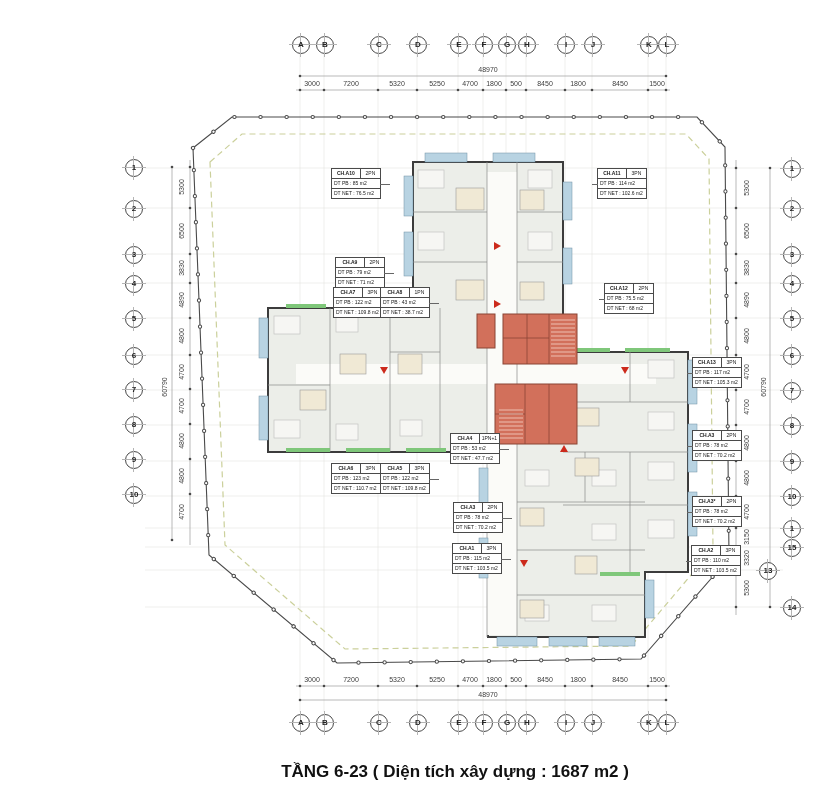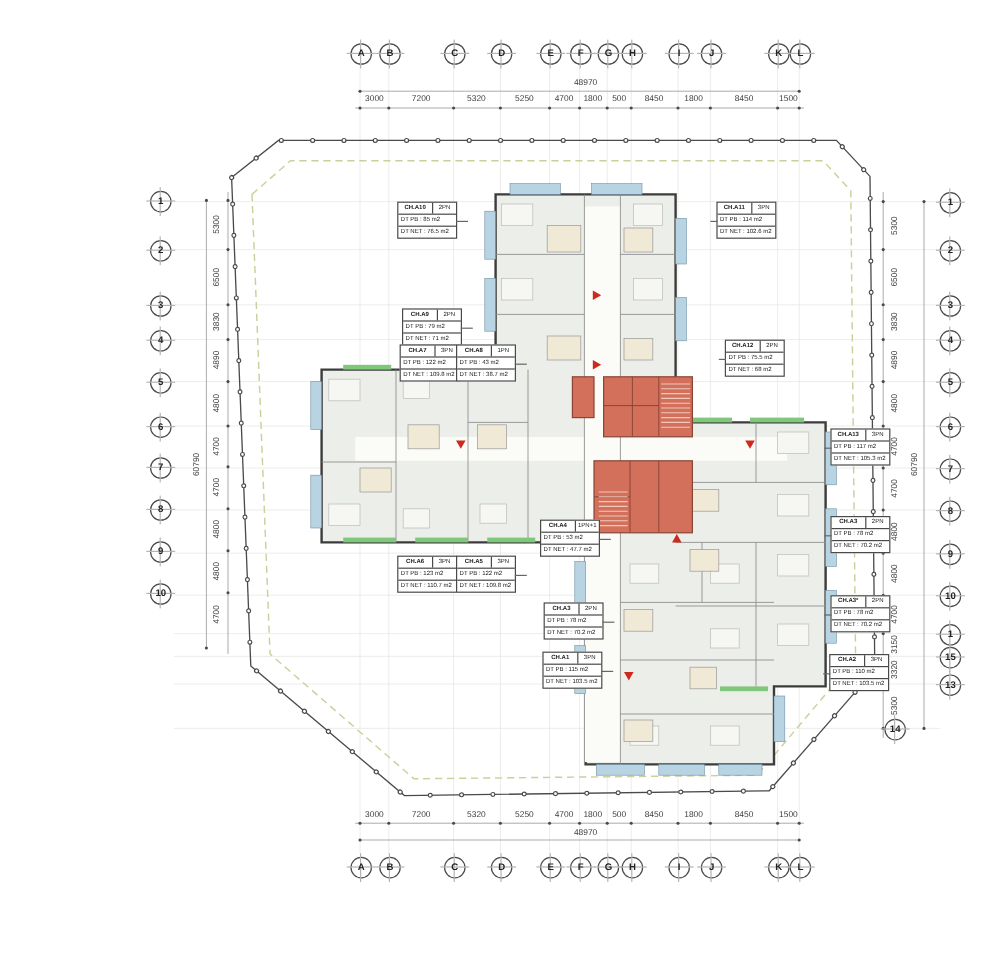--- a/index.html
+++ b/index.html
@@ -252,20 +252,21 @@
         <circle cx="736" cy="528" r="1.3" class="chain-dot"></circle>
         <circle cx="736" cy="547" r="1.3" class="chain-dot"></circle>
         <circle cx="736" cy="570" r="1.3" class="chain-dot"></circle>
         <circle cx="736" cy="607" r="1.3" class="chain-dot"></circle>
         <line x1="770" y1="168" x2="770" y2="607" class="chain"></line>
         <circle cx="770" cy="168" r="1.3" class="chain-dot"></circle>
         <circle cx="770" cy="607" r="1.3" class="chain-dot"></circle>
       </g>
   </svg>
 
+  <div class="title">TẦNG 6-23 ( Diện tích xây dựng : 1687 m2 )</div>
 <div class="bubble" style="left: 292px; top: 36px;">A</div>
     <div class="bubble" style="left: 292px; top: 714px;">A</div>
     <div class="bubble" style="left: 316px; top: 36px;">B</div>
     <div class="bubble" style="left: 316px; top: 714px;">B</div>
     <div class="bubble" style="left: 370px; top: 36px;">C</div>
     <div class="bubble" style="left: 370px; top: 714px;">C</div>
     <div class="bubble" style="left: 409px; top: 36px;">D</div>
     <div class="bubble" style="left: 409px; top: 714px;">D</div>
     <div class="bubble" style="left: 450px; top: 36px;">E</div>
     <div class="bubble" style="left: 450px; top: 714px;">E</div>
@@ -288,22 +289,22 @@
     <div class="bubble" style="left: 783px; top: 246px;">3</div>
     <div class="bubble" style="left: 783px; top: 275px;">4</div>
     <div class="bubble" style="left: 783px; top: 310px;">5</div>
     <div class="bubble" style="left: 783px; top: 347px;">6</div>
     <div class="bubble" style="left: 783px; top: 382px;">7</div>
     <div class="bubble" style="left: 783px; top: 417px;">8</div>
     <div class="bubble" style="left: 783px; top: 453px;">9</div>
     <div class="bubble" style="left: 783px; top: 488px;">10</div>
     <div class="bubble" style="left: 783px; top: 520px;">1</div>
     <div class="bubble" style="left: 783px; top: 539px;">15</div>
-    <div class="bubble" style="left: 783px; top: 562px;">13</div>
-    <div class="bubble" style="left: 737px; top: 599px;">14</div>
+    <div class="bubble" style="left: 759px; top: 562px;">13</div>
+    <div class="bubble" style="left: 783px; top: 599px;">14</div>
     <div class="bubble" style="left: 125px; top: 159px;">1</div>
     <div class="bubble" style="left: 125px; top: 200px;">2</div>
     <div class="bubble" style="left: 125px; top: 246px;">3</div>
     <div class="bubble" style="left: 125px; top: 275px;">4</div>
     <div class="bubble" style="left: 125px; top: 310px;">5</div>
     <div class="bubble" style="left: 125px; top: 347px;">6</div>
     <div class="bubble" style="left: 125px; top: 381px;">7</div>
     <div class="bubble" style="left: 125px; top: 416px;">8</div>
     <div class="bubble" style="left: 125px; top: 451px;">9</div>
     <div class="bubble" style="left: 125px; top: 486px;">10</div>

